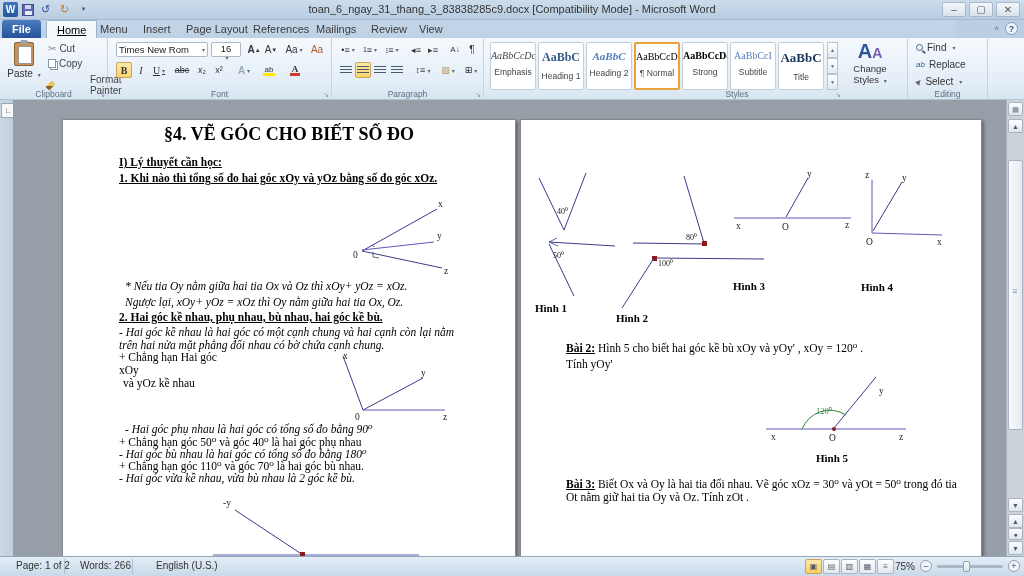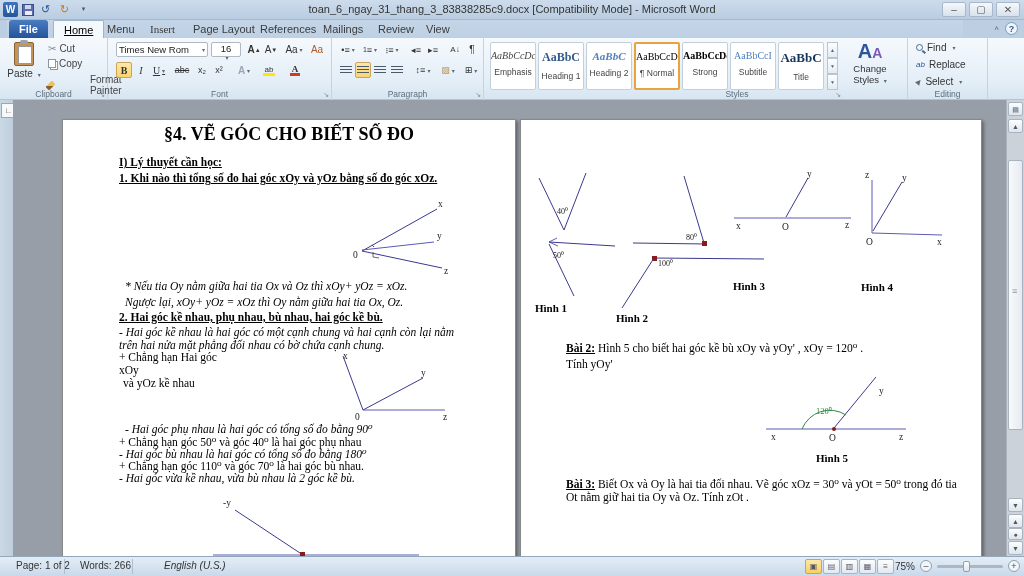--- a/index.html
+++ b/index.html
@@ -16,21 +16,21 @@
   .qbtn.orange { color:#c77b28; }
   .saveicon { width:12px; height:12px; background:#5d6bb0; border:1px solid #3c4a86; position:relative; }
   .saveicon::before { content:""; position:absolute; left:2px; top:0; width:6px; height:4px; background:#cfd6ee; }
   .saveicon::after { content:""; position:absolute; left:2px; bottom:0; width:7px; height:4px; background:#e8ecf8; }
   #title-text { position:absolute; left:0; right:0; top:3px; text-align:center; font-size:11px; color:#333; }
   #wincontrols { position:absolute; right:4px; top:2px; display:flex; gap:3px; }
   .wbtn { width:24px; height:15px; font-size:10px; color:#555; text-align:center; line-height:14px;
     border:1px solid #a8b8ca; border-radius:2px; background:linear-gradient(#f4f8fb,#d8e2ec); }
 
   
-  #tabrow { position:absolute; left:7px; top:20px; width:956px; height:18px; background:linear-gradient(#c4d5e7,#bed0e4); }
+  #tabrow { position:absolute; left:0; top:20px; width:956px; height:18px; background:linear-gradient(#c4d5e7,#bed0e4); }
   .rtab { position:absolute; top:0; height:18px; padding:0 10px; font-size:11px; color:#3b3b3b; line-height:18px; }
   .rtab.file { background:linear-gradient(#4a7cc0,#24539a); color:#fff; border-radius:3px 3px 0 0; font-weight:bold; }
   .rtab.active { background:#f4f9fd; border:1px solid #9eb4c8; border-bottom:none; border-radius:2px 2px 0 0; color:#000; }
   #ribbon-right { position:absolute; right:6px; top:22px; display:flex; gap:6px; align-items:center; }
   .helpcirc { width:13px; height:13px; border-radius:50%; background:radial-gradient(#fff,#dce9f5); border:1px solid #7da0c4;
     color:#2b579a; font-size:9px; font-weight:bold; text-align:center; line-height:12px; }
   .collapse { font-size:8px; color:#55687c; }
 
   
   #ribbon { position:absolute; left:0; top:38px; width:1024px; height:62px;
@@ -152,21 +152,21 @@
       <div class="wbtn">–</div>
       <div class="wbtn">▢</div>
       <div class="wbtn">✕</div>
     </div>
   </div>
 
   <div id="tabrow">
     <div class="rtab file" style="left:2px;">File</div>
     <div class="rtab active" style="left:46px;text-decoration:underline;">Home</div>
     <div class="rtab" style="left:90px;">Menu</div>
-    <div class="rtab" style="left:133px;font-family:Liberation Serif, serif;">Insert</div>
+    <div class="rtab" style="left:133px;">Insert</div>
     <div class="rtab" style="left:176px;">Page Layout</div>
     <div class="rtab" style="left:243px;">References</div>
     <div class="rtab" style="left:306px;">Mailings</div>
     <div class="rtab" style="left:361px;">Review</div>
     <div class="rtab" style="left:409px;">View</div>
   </div>
   <div id="ribbon-right">
     <span class="collapse">˄</span>
     <span class="helpcirc">?</span>
   </div>
@@ -513,21 +513,21 @@
     <div class="sbtn" style="top:414px;">▲</div>
     <div class="sbtn" style="top:428px;height:12px;line-height:11px;">●</div>
     <div class="sbtn" style="top:441px;">▼</div>
   </div>
 
   <div id="statusbar">
     <div class="sitem" style="left:8px;">Page: 1 of 2</div>
     <div class="sdiv" style="left:64px;"></div>
     <div class="sitem" style="left:72px;">Words: 266</div>
     <div class="sdiv" style="left:132px;"></div>
-    <div class="sitem" style="left:156px;font-style:italic;">English (U.S.)</div>
+    <div class="sitem" style="left:148px;">English (U.S.)</div>
     <div id="viewbtns">
       <div class="vbtn sel">▣</div>
       <div class="vbtn">▤</div>
       <div class="vbtn">▥</div>
       <div class="vbtn">▦</div>
       <div class="vbtn">≡</div>
     </div>
     <div id="zoomctl">
       <span>75%</span>
       <span class="zbtn">–</span>

